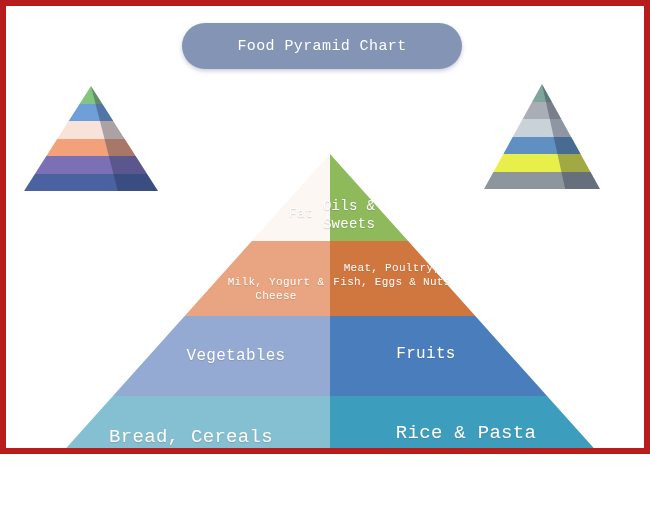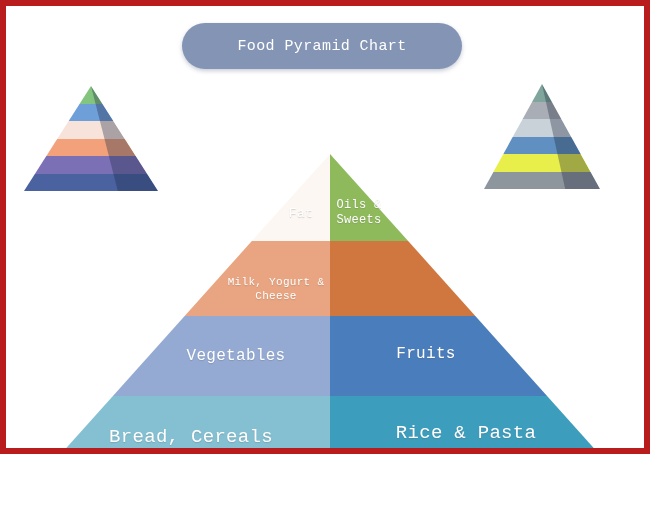--- a/index.html
+++ b/index.html
@@ -41,21 +41,21 @@
 
   .pyr-label{
     position:absolute;
     color:#ffffff;
     text-align:center;
     line-height:1.25;
     letter-spacing:.3px;
     text-shadow:0 1px 1px rgba(90,90,90,.25);
   }
   .lbl-fat       {left:242px;top:52px; width:50px; font-size:13px;}
-  .lbl-oils      {left:294px;top:44px; width:62px; font-size:12px;}
+  .lbl-oils      {left:284px;top:44px; width:62px; font-size:14px;}
   .lbl-milk      {left:187px;top:110px;width:110px;font-size:11px;margin-top:12px;}
   .lbl-meat      {left:292px;top:108px;width:132px;font-size:11px;}
   .lbl-vegetables{left:132px;top:192px;width:140px;font-size:16px;}
   .lbl-fruits    {left:322px;top:190px;width:140px;font-size:16px;}
   .lbl-bread     {left:57px; top:272px;width:200px;font-size:19px;}
   .lbl-rice      {left:332px;top:268px;width:200px;font-size:19px;}
 
   
   .mini{
     position:absolute;
@@ -106,20 +106,21 @@
     <div class="face f-l2-left" style="background: rgb(233, 165, 129);"></div>
     <div class="face f-l2-right" style="background: rgb(208, 119, 63);"></div>
     <div class="face f-l3-left" style="background: rgb(148, 170, 211);"></div>
     <div class="face f-l3-right" style="background: rgb(74, 125, 187);"></div>
     <div class="face f-l4-left" style="background: rgb(132, 192, 210);"></div>
     <div class="face f-l4-right" style="background: rgb(61, 157, 189);"></div>
 
     <div class="pyr-label lbl-fat">Fat</div>
     <div class="pyr-label lbl-oils">Oils &amp; Sweets</div>
     <div class="pyr-label lbl-milk">Milk, Yogurt &amp; Cheese</div>
+    <div class="pyr-label lbl-meat">Meat, Poultry, Fish, Eggs &amp; Nuts</div>
     <div class="pyr-label lbl-vegetables">Vegetables</div>
     <div class="pyr-label lbl-fruits">Fruits</div>
     <div class="pyr-label lbl-rice">Rice &amp; Pasta</div>
     <div class="pyr-label lbl-bread">Bread, Cereals</div>
 
   </div>
 
 </div>
 
 </body></html>

